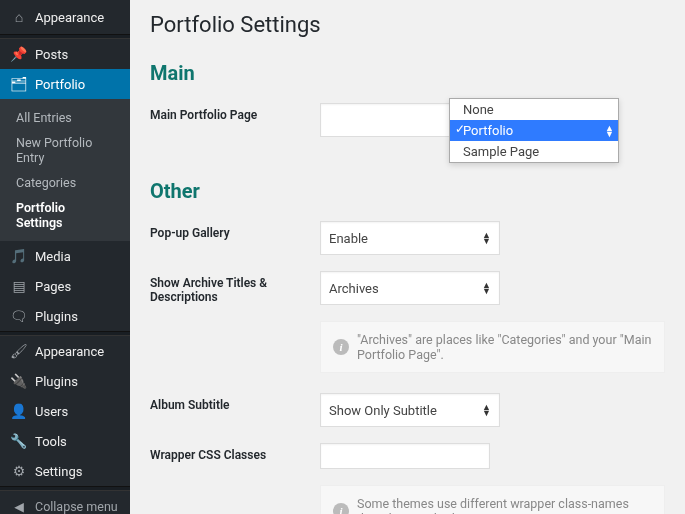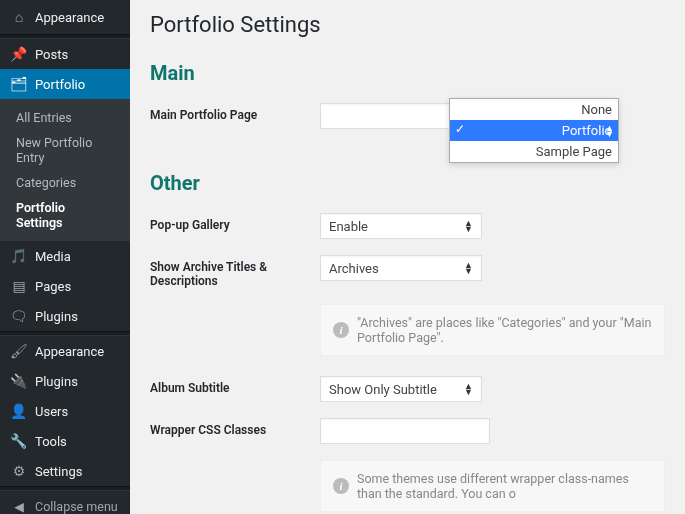--- a/index.html
+++ b/index.html
@@ -20,29 +20,29 @@
   .collapse .ic { width:18px; text-align:center; margin-right:7px; }
 
   .main { flex: 1; padding: 6px 20px 20px 20px; overflow: hidden; position: relative; }
   h1.title { font-size: 22px; font-weight: 400; color: #23282d; margin: 6px 0 24px 0; }
   h3.sect { font-size: 20px; font-weight: 700; color: #0f766e; margin: 14px 0 18px 0; }
 
   .row { display: flex; align-items: flex-start; margin-bottom: 16px; }
   .row .lbl { width: 170px; font-size: 12px; font-weight: 600; color: #23282d; padding-top: 5px; }
   .row .ctl { flex: 1; }
 
-  .sel { width: 162px; height: 26px; border: 1px solid #ddd; background: #fff; box-shadow: inset 0 1px 2px rgba(0,0,0,.05); padding: 0 8px; display: flex; align-items: center; justify-content: space-between; cursor: pointer; position: relative; }
+  .sel { width: 180px; height: 26px; border: 1px solid #ddd; background: #fff; box-shadow: inset 0 1px 2px rgba(0,0,0,.05); padding: 16px 8px; display: flex; align-items: center; justify-content: space-between; cursor: pointer; position: relative; }
   .sel .arrows { font-size: 9px; line-height: 6px; color: #333; display:flex; flex-direction:column; }
   .txtin { width: 170px; height: 26px; border: 1px solid #ddd; background: #fff; box-shadow: inset 0 1px 2px rgba(0,0,0,.05); padding: 0 8px; }
 
   .info-box { margin-left: 170px; background: #f7f7f7; border: 1px solid #eee; padding: 10px 12px; font-size: 12.5px; color: #888; display: flex; align-items: center; gap: 8px; margin-bottom: 20px; }
   .info-ic { width: 16px; height: 16px; border-radius: 50%; background: #bbb; color: #fff; font-size: 11px; font-style: italic; font-weight: 700; display:flex; align-items:center; justify-content:center; font-family: Georgia, serif; flex-shrink:0; }
 
   .dropdown { position: absolute; left: 319px; top: 98px; width: 170px; background: #fff; border: 1px solid #aaa; box-shadow: 0 2px 6px rgba(0,0,0,.15); z-index: 50; }
-  .dd-item { padding: 3px 6px 3px 28px; font-size: 13px; position: relative; cursor: pointer; text-align: right; }
+  .dd-item { padding: 3px 6px 3px 13px; font-size: 13px; position: relative; cursor: pointer; }
   .dd-item.sel-on { background: #2f7bff; color: #fff; }
   .dd-item.sel-on::before { content: "✓"; position: absolute; left: 5px; top: 2px; font-size: 12px; }
   .dd-arrows { position:absolute; right:4px; top:50%; transform:translateY(-50%); font-size:9px; line-height:6px; color:#fff; display:flex; flex-direction:column; }
 </style>
 </head>
 <body>
 
 <div class="wrap">
   <div class="sidebar">
     <div class="side-item first">

